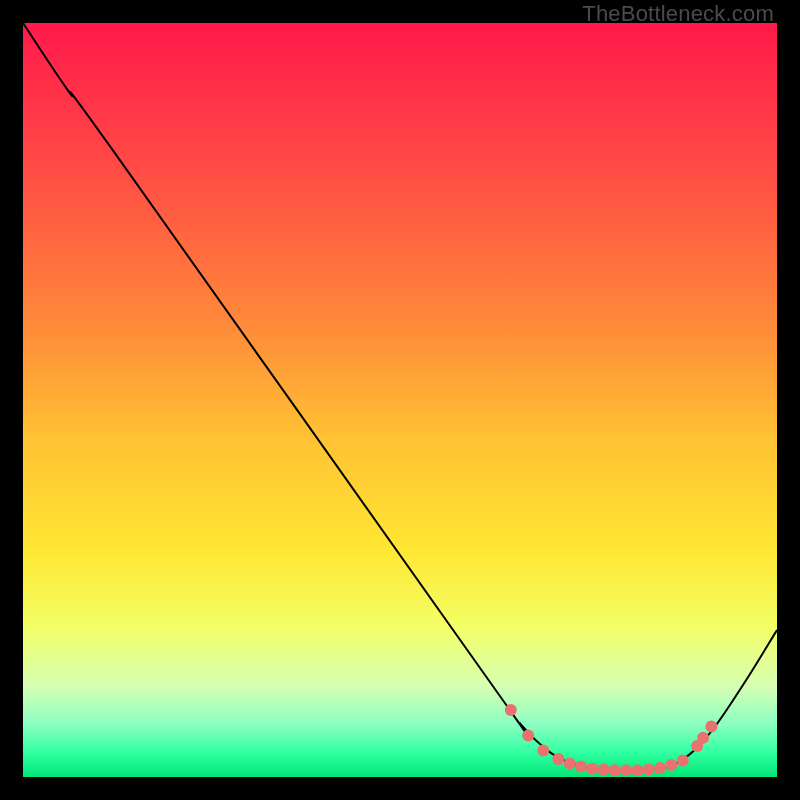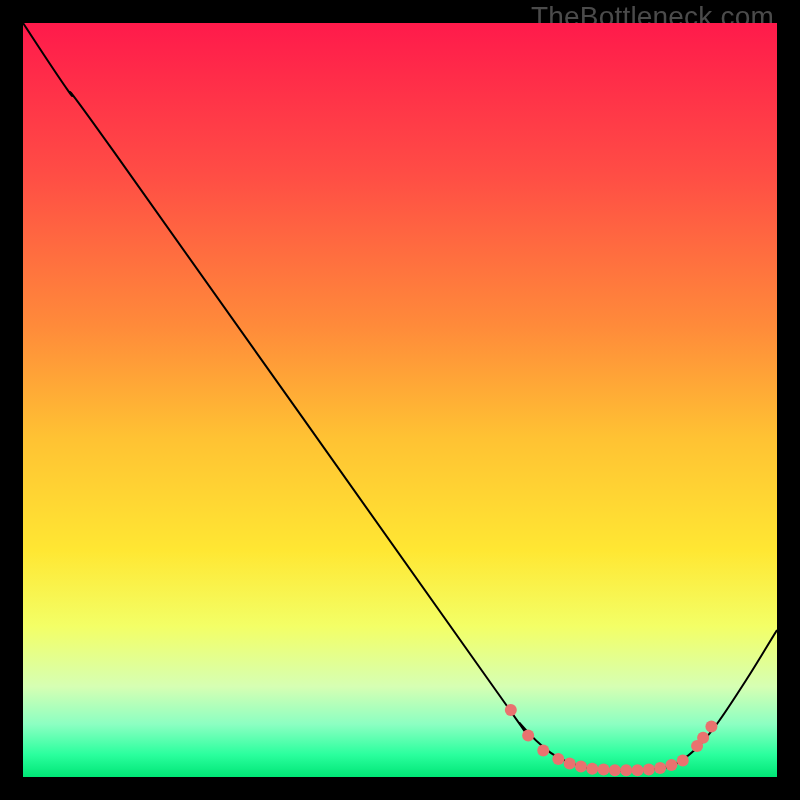--- a/index.html
+++ b/index.html
@@ -17,21 +17,21 @@
     top: 23px;
     width: 754px;
     height: 754px;
     background: #000;
   }
   .watermark {
     position: absolute;
     top: 1px;
     right: 26px;
     color: #4b4b4b;
-    font-size: 28px;
+    font-size: 22px;
     font-weight: 500;
     letter-spacing: 0.2px;
     margin-left: 39px;
   }
   svg.plot {
     position: absolute;
     left: 23px;
     top: 23px;
     width: 754px;
     height: 754px;

